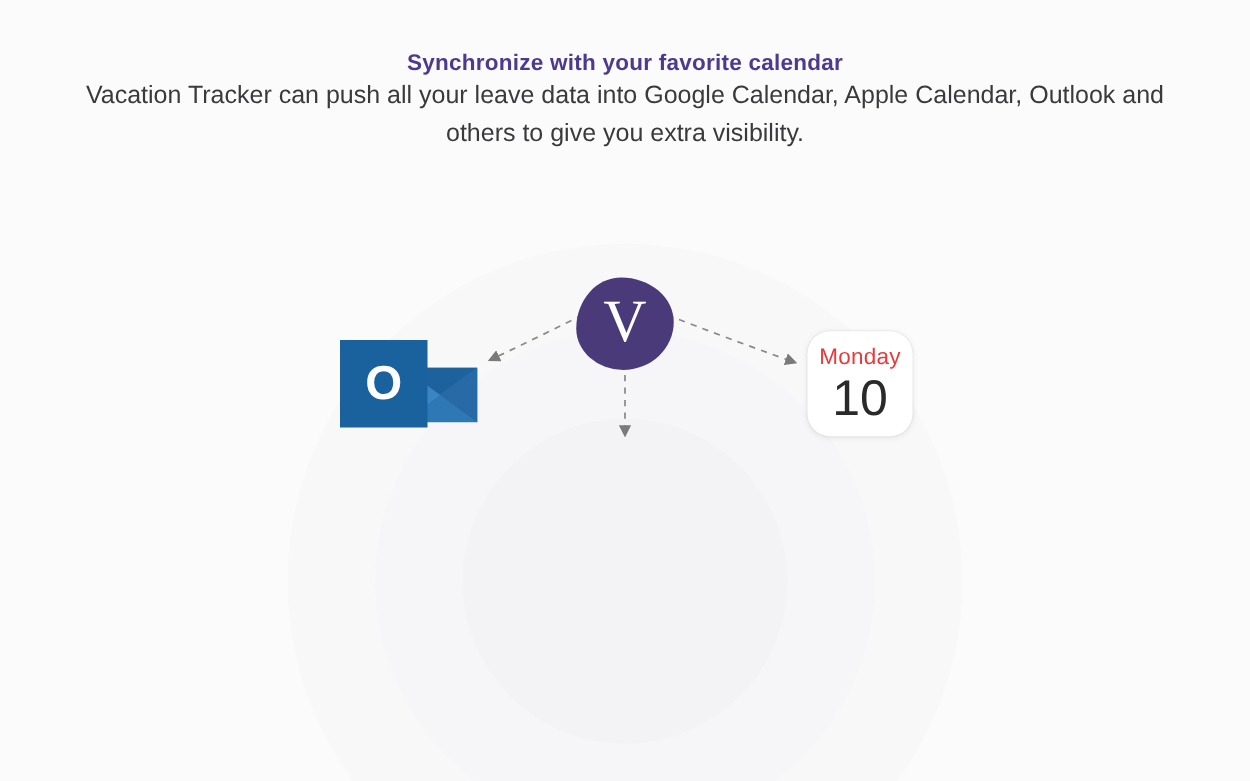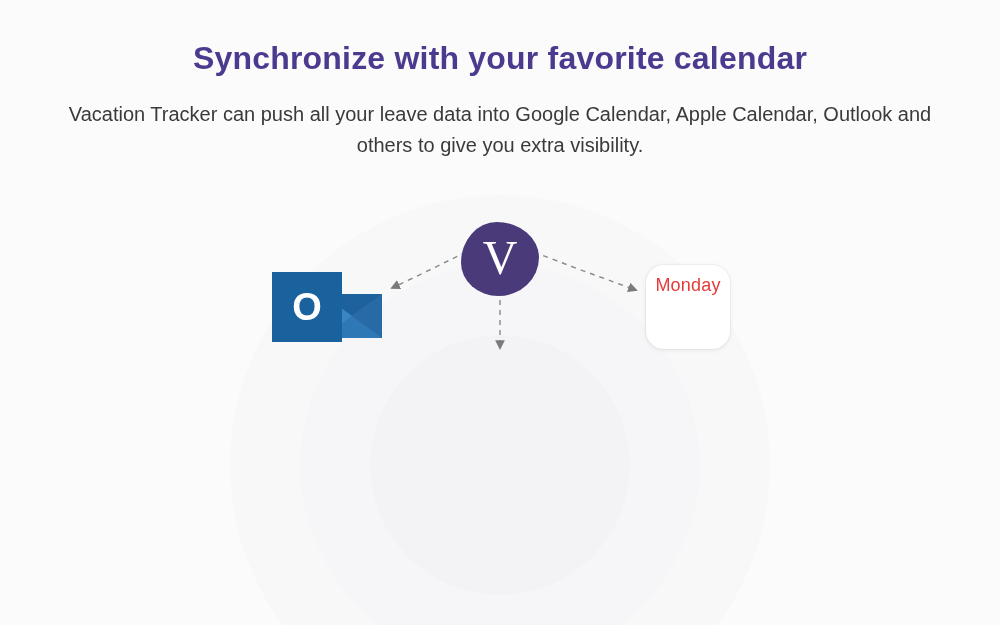--- a/index.html
+++ b/index.html
@@ -6,32 +6,31 @@
   body {
     width: 1000px;
     height: 625px;
     background: #fcfbfb;
     font-family: -apple-system, BlinkMacSystemFont, "Segoe UI", Helvetica, Arial, sans-serif;
     overflow: hidden;
     position: relative;
   }
   .heading {
     text-align: center;
-    font-size: 32px;
+    font-size: 18px;
     font-weight: 800;
     color: #4c3a8f;
     margin-top: 40px;
     letter-spacing: 0.2px;
   }
   .subheading {
     text-align: center;
     font-size: 20px;
     color: #3a3a3c;
     line-height: 1.55;
-    margin-top: 22px;
     padding: 0 60px;
   }
   .illustration {
     position: absolute;
     left: 0; right: 0;
     top: 190px;
     height: 430px;
   }
   
   .rings {
@@ -190,16 +189,17 @@
       <path d="M0 0 L30 22 L0 44 Z" fill="#3a86c4"></path>
       <path d="M60 0 L30 22 L60 44 Z" fill="#286aa6"></path>
     </svg>
     <div class="outlook-square">
       <span class="outlook-o">O</span>
     </div>
   </div>
 
   <div class="apple-cal">
     <div class="apple-day">Monday</div>
+    <div class="apple-num">10</div>
   </div>
 
 
 </div>
 
 </body></html>

